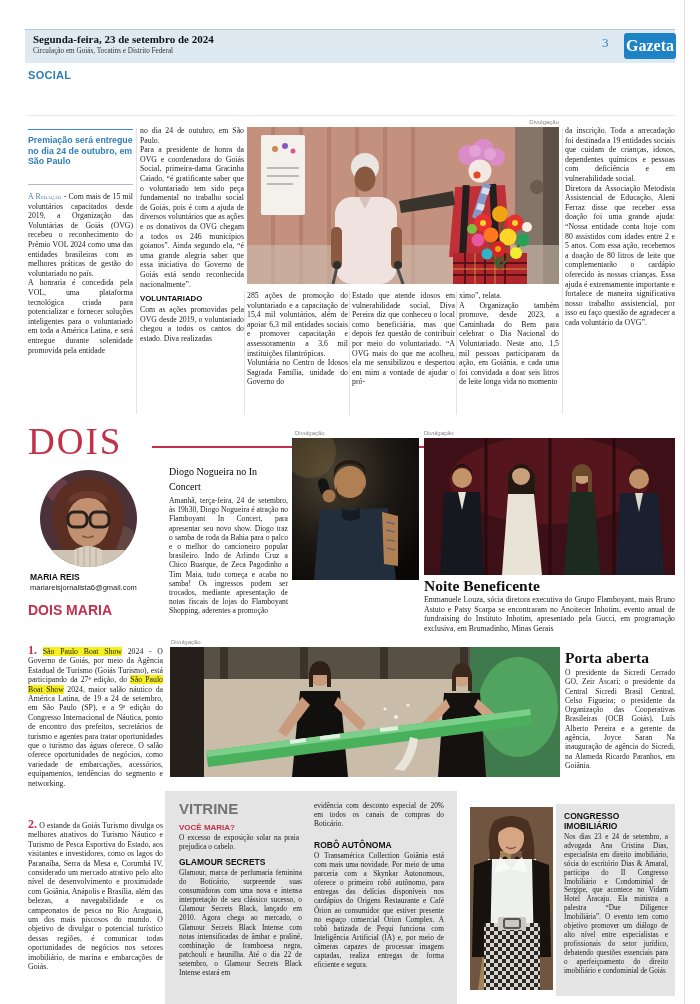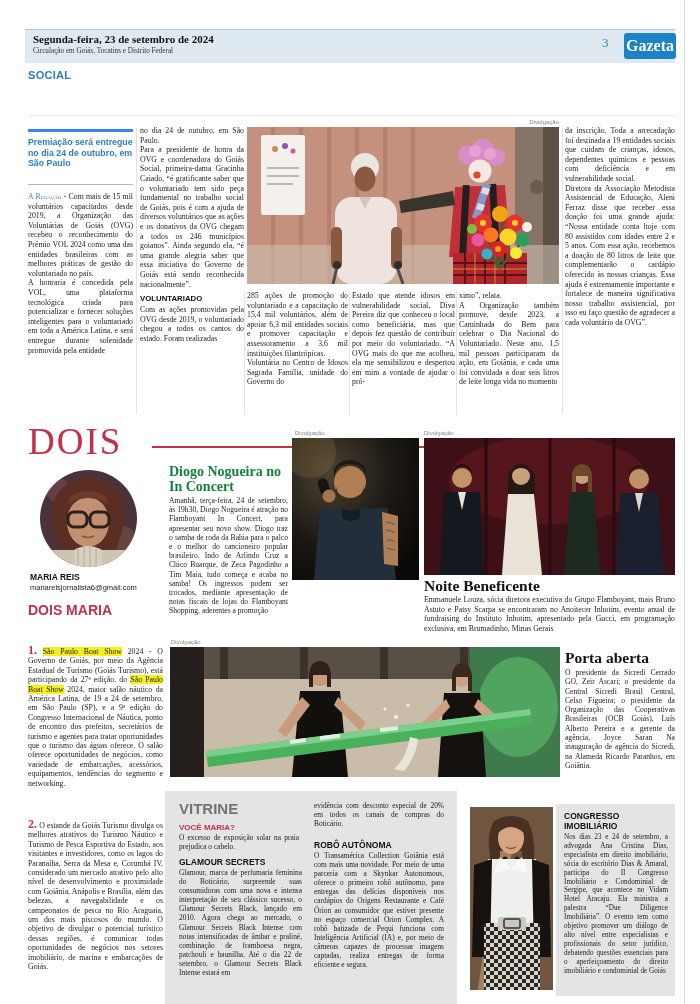--- a/index.html
+++ b/index.html
@@ -21,38 +21,38 @@
   .masthead-date { left:33px; top:33px; font-weight:bold; font-size:11px; color:#101010; }
   .masthead-circ { left:33px; top:47px; font-size:7.2px; color:#333; }
   .masthead-pageno { left:602px; top:35px; font-size:13px; color:#2e7fb9; }
   .masthead-logo { left:624px; top:33px; width:52px; height:26px; background:#1e82c6; border-radius:3px;
     color:#fff; font-weight:bold; font-size:16px; text-align:center; line-height:26px; }
 
   .kicker { left:28px; top:69px; font-weight:bold; font-size:11px; color:#2e7fb9; letter-spacing:.3px; }
   .headline { left:28px; top:82px; width:648px; font-weight:bold; font-size:21.5px; line-height:26px; letter-spacing:-.2px; color:#111; }
   .headline-rule { left:28px; top:115px; width:647px; height:1px; background:#e8e8e8; }
 
-  .deck-box { left:28px; top:129px; width:105px; border-top:3px solid #3b82f6; padding-top:5px;
+  .deck-box { left:28px; top:129px; width:105px; border-top:1px solid #3b82f6; padding-top:5px;
     font-weight:bold; font-size:8.8px; line-height:10.5px; color:#2e7fb9; }
   .deck-rule { left:28px; top:184px; width:105px; height:1px; background:#a8bccd; }
   .byline { font-variant:small-caps; color:#4a7fae; }
   .col-subhead { font-family:"Liberation Sans", sans-serif; font-weight:bold; font-size:7.8px; margin:5px 0 2px 0; color:#111; }
 
   
   .corte-title { left:28px; top:420px; font-size:37px; letter-spacing:2px; color:#c2314a; }
   .corte-rule { left:152px; top:446px; width:523px; height:2px; background:#c2314a; }
   .round-photo { left:40px; top:470px; width:97px; height:97px; border-radius:50%; overflow:hidden; }
   .author-name { left:30px; top:572px; font-weight:bold; font-size:8.5px; color:#111; }
   .author-email { left:30px; top:583px; font-size:7.5px; color:#222; }
   .dois-title { left:28px; top:602px; font-weight:bold; font-size:14px; color:#c2314a; }
   .dt-item { width:135px; font-size:7.8px; line-height:9.4px; text-align:justify; color:#222; }
   .dt-num { font-weight:bold; font-size:12px; color:#c2314a; }
   .hl { background:#f6ef1f; }
 
-  .concert-heading { left:169px; top:464px; width:122px; font-weight:bold; font-size:14px; line-height:15px; color:#15803d; }
+  .concert-heading { left:169px; top:464px; width:122px; font-weight:normal; font-size:10px; line-height:15px; color:#000000; }
   .concert-body { left:169px; top:496px; width:119px; font-size:7.6px; line-height:9.2px; text-align:justify; color:#222; }
   .noite-heading { left:424px; top:577px; font-weight:bold; font-size:15.5px; color:#111; }
   .noite-caption { left:424px; top:595px; width:251px; font-size:7.8px; line-height:9.6px; text-align:justify; color:#222; }
 
   .porta-heading { left:565px; top:649px; font-weight:bold; font-size:15.5px; color:#111; }
   .porta-body { left:565px; top:668px; width:110px; font-size:7.6px; line-height:9.3px; text-align:justify; color:#222; }
 
   .gray-box { background:#e4e4e4; }
   .vitrine-box { left:165px; top:791px; width:292px; height:213px; }
   .vitrine-title { left:179px; top:800px; font-weight:bold; font-size:15px; color:#737373; }
@@ -90,21 +90,21 @@
   <div class="abs deck-box sans">Premiação será entregue no dia 24 de outubro, em São Paulo</div>
   <div class="abs deck-rule"></div>
 
   <div class="abs body-text" style="left:28px; top:192px; width:105px;"><span class="byline">A Redação</span><span> - Com mais de 15 mil voluntários capacitados desde 2019, a Organização das Voluntárias de Goiás (OVG) recebeu o reconhecimento do Prêmio VOL 2024 como uma das entidades brasileiras com as melhores práticas de gestão do voluntariado no país.
 A honraria é concedida pela VOL, uma plataforma tecnológica criada para potencializar e fornecer soluções inteligentes para o voluntariado em toda a América Latina, e será entregue durante solenidade promovida pela entidade</span></div>
 
   <div class="abs" style="left:140px; top:126px; width:104px;">
     <div class="body-text">no dia 24 de outubro, em São Paulo.
 Para a presidente de honra da OVG e coordenadora do Goiás Social, primeira-dama Gracinha Caiado, “é gratificante saber que o voluntariado tem sido peça fundamental no trabalho social de Goiás, pois é com a ajuda de diversos voluntários que as ações e os donativos da OVG chegam a todos os 246 municípios goianos”. Ainda segundo ela, “é uma grande alegria saber que essa iniciativa do Governo de Goiás está sendo reconhecida nacionalmente”.</div>
     <div class="col-subhead">VOLUNTARIADO</div>
-    <div class="body-text">Com as ações promovidas pela OVG desde 2019, o voluntariado chegou a todos os cantos do estado. Foram realizadas</div>
+    <div class="body-text">Com as ações promovidas pela OVG desde 2019, o voluntariado chegou a todos os cantos do estado. Diva realizadas</div>
   </div>
 
   <div class="abs body-text" style="left:247px; top:291px; width:101px;">285 ações de promoção do voluntariado e a capacitação de 15,4 mil voluntários, além de apoiar 6,3 mil entidades sociais e promover capacitação e assessoramento a 3,6 mil instituições filantrópicas.
 Voluntária no Centro de Idosos Sagrada Família, unidade do Governo do</div>
   <div class="abs body-text" style="left:352px; top:291px; width:103px;">Estado que atende idosos em vulnerabilidade social, Diva Pereira diz que conheceu o local como beneficiária, mas que depois fez questão de contribuir por meio do voluntariado. “A OVG mais do que me acolheu, ela me sensibilizou e despertou em mim a vontade de ajudar o pró-</div>
   <div class="abs body-text" style="left:459px; top:291px; width:100px;">ximo”, relata.
 A Organização também promove, desde 2023, a Caminhada do Bem para celebrar o Dia Nacional do Voluntariado. Neste ano, 1,5 mil pessoas participaram da ação, em Goiânia, e cada uma foi convidada a doar seis litros de leite longa vida no momento</div>
   <div class="abs body-text" style="left:565px; top:126px; width:110px;">da inscrição. Toda a arrecadação foi destinada a 19 entidades sociais que cuidam de crianças, idosos, dependentes químicos e pessoas com deficiência e em vulnerabilidade social.
 Diretora da Associação Metodista Assistencial de Educação, Aleni Ferraz disse que receber essa doação foi uma grande ajuda: “Nossa entidade conta hoje com 80 assistidos com idades entre 2 e 5 anos. Com essa ação, recebemos a doação de 80 litros de leite que complementarão o cardápio oferecido às nossas crianças. Essa ajuda é extremamente importante e fortalece de maneira significativa nosso trabalho assistencial, por isso eu faço questão de agradecer a cada voluntário da OVG”.</div>
 

